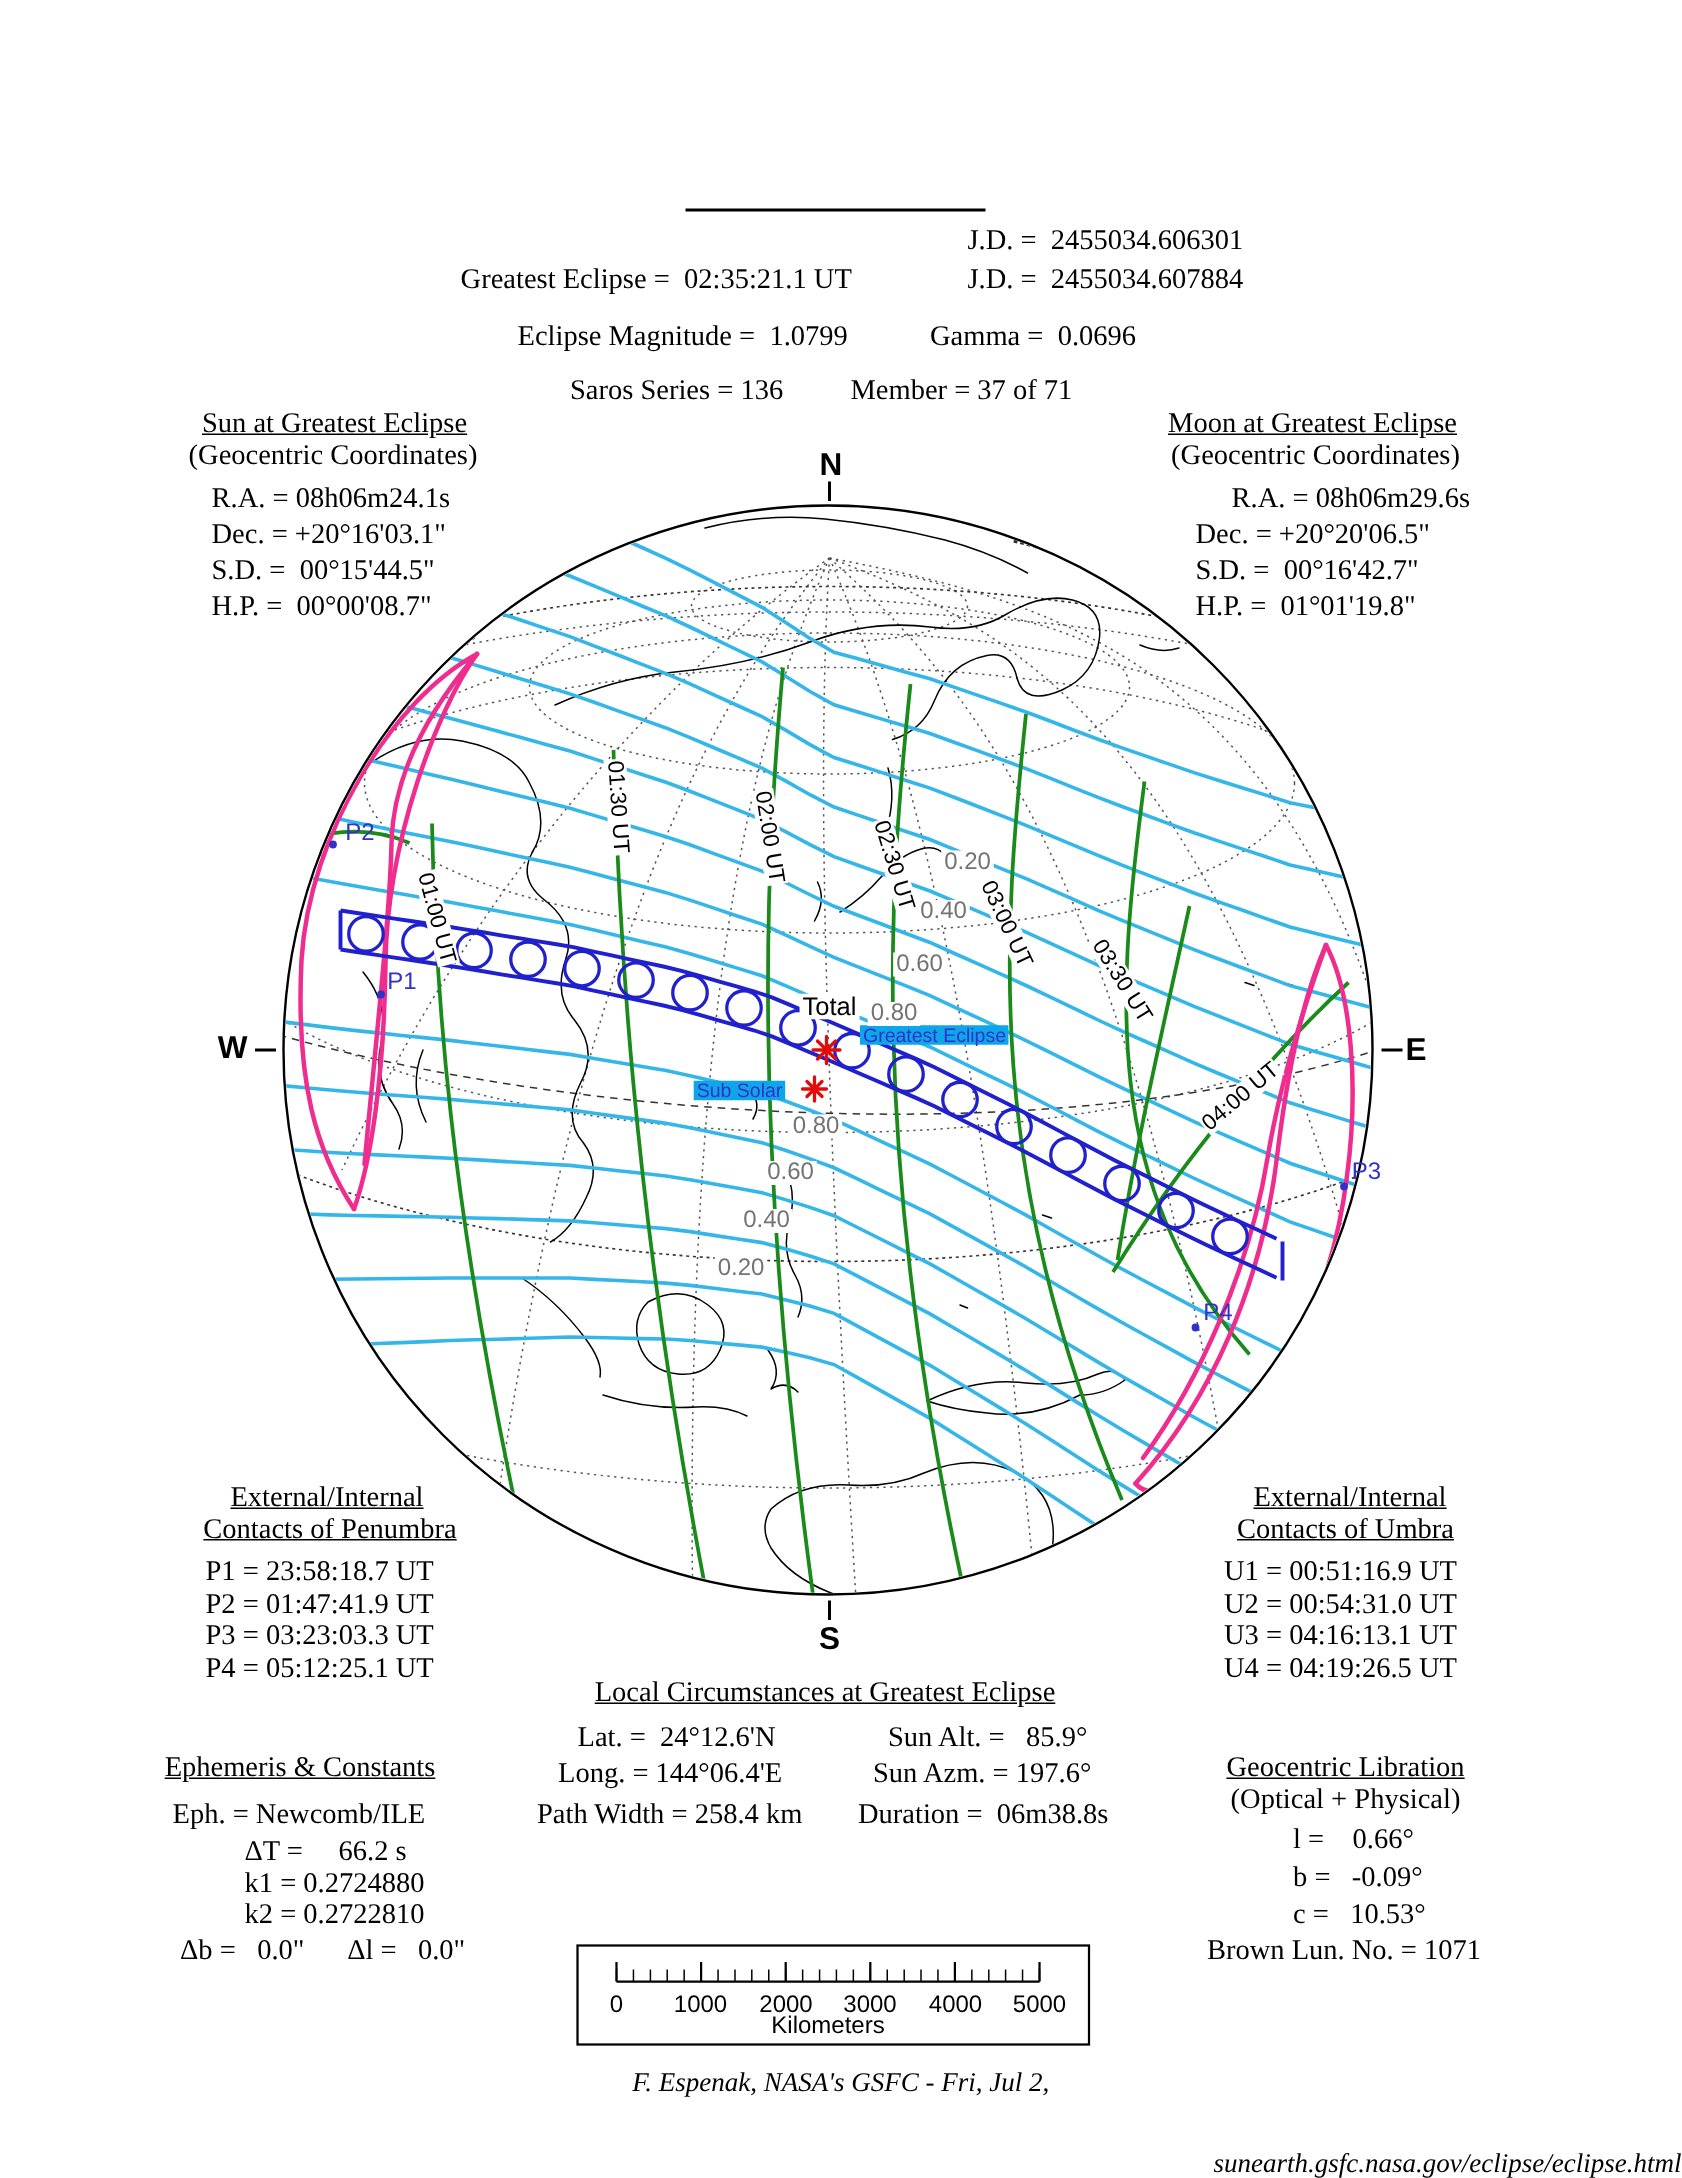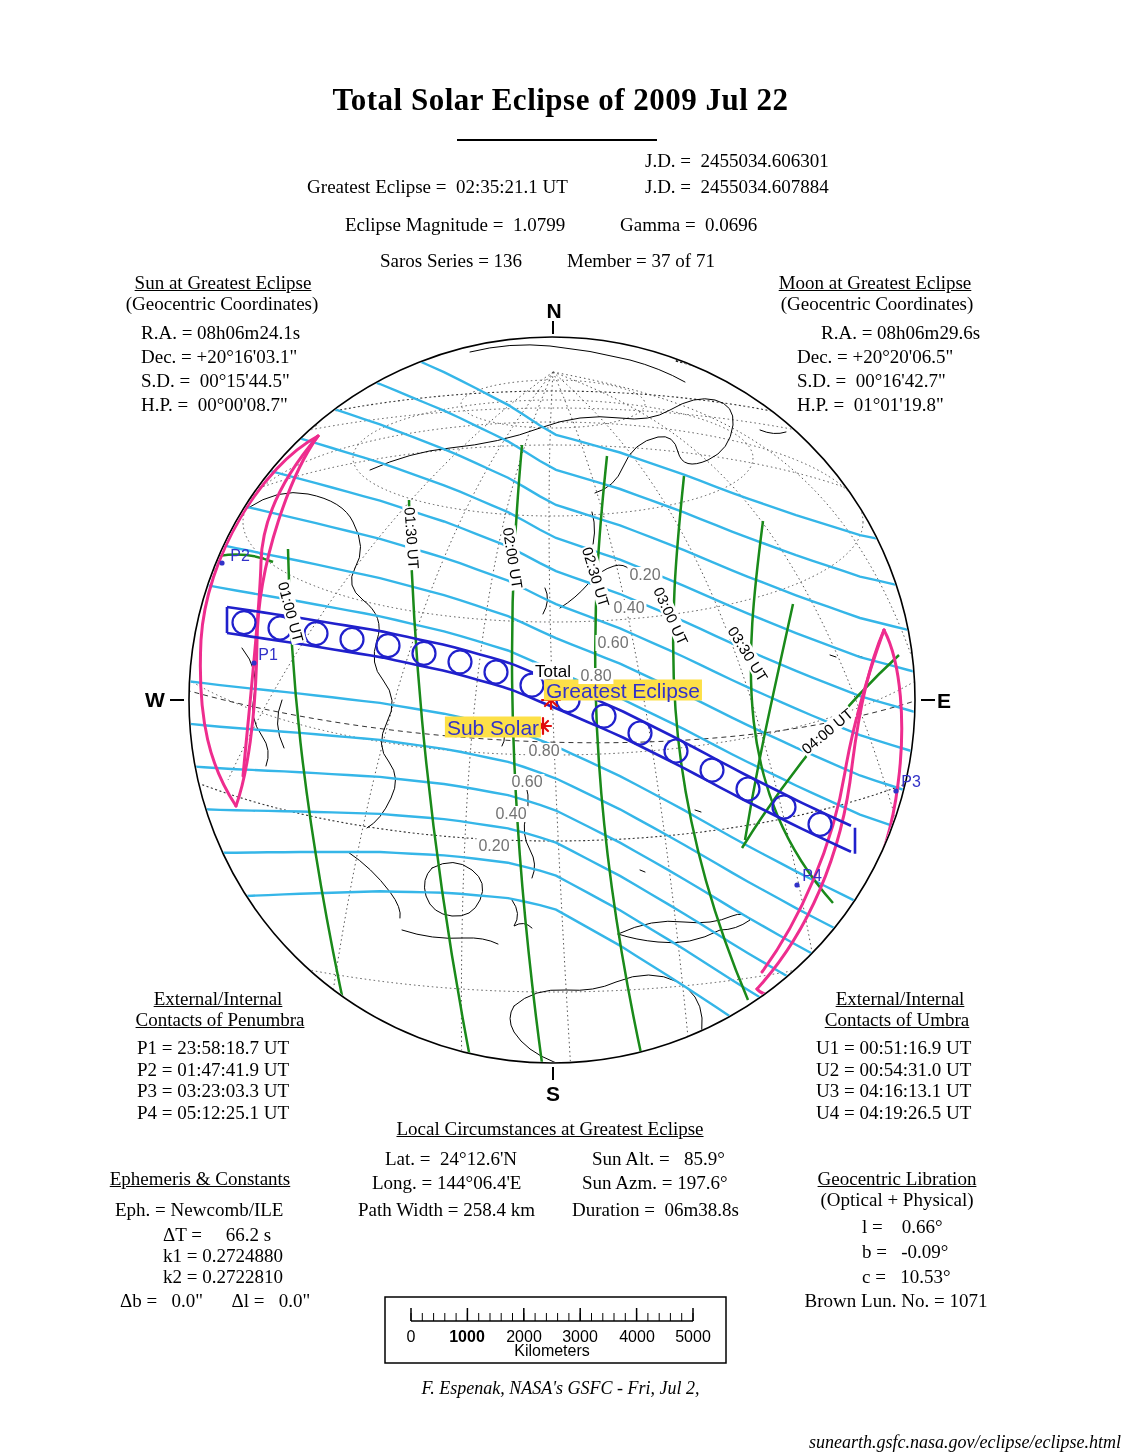--- a/index.html
+++ b/index.html
@@ -9,21 +9,21 @@
   .ser{font-size:19px;white-space:pre;}
   .u{text-decoration:underline;}
   .ctr{transform:translateX(-50%);}
   .cc{transform:translate(-50%,-50%);}
   .ttl{font-size:31px;font-weight:bold;letter-spacing:.5px;}
   .ftr{font-size:18px;font-style:italic;}
   
   .ml{position:absolute;font-family:"Liberation Sans",sans-serif;line-height:1;}
   .compass{font-size:21px;font-weight:bold;}
   .plabel{font-size:16px;color:var(--point_labels);}
-  .bluelab{font-size:21px;color:var(--point_labels);background:#fde047;padding:0 2px;}
+  .bluelab{font-size:13px;color:var(--point_labels);background:#0ea5e9;padding:0 2px;}
   .blklab{font-size:17px;color:#000;background:#fff;padding:0 2px;}
   .ctlab{font-size:16px;color:#737373;background:#fff;padding:0 2px;}
   .utlab{font-size:15px;color:#000;background:#fff;padding:0 1px;white-space:nowrap;}
   .sclnum{font-size:16px;font-family:"Liberation Sans",sans-serif;}
   
   .globe{fill:#fff;stroke:#000;stroke-width:1.6;}
   .grat{fill:none;stroke:#555;stroke-width:1;stroke-dasharray:1.5 3;}
   .grateq{fill:none;stroke:#333;stroke-width:1.1;stroke-dasharray:2 2.5;}
   .ecl{fill:none;stroke:#333;stroke-width:1;stroke-dasharray:5 4;}
   .coast{fill:none;stroke:#000;stroke-width:1;stroke-linejoin:round;stroke-linecap:round;}
@@ -220,21 +220,20 @@
           <line x1="636.6" y1="1313" x2="636.6" y2="1321"></line>
           <line x1="647.9" y1="1313" x2="647.9" y2="1321"></line>
           <line x1="659.2" y1="1313" x2="659.2" y2="1321"></line>
           <line x1="670.4" y1="1313" x2="670.4" y2="1321"></line>
           <line x1="681.7" y1="1313" x2="681.7" y2="1321"></line>
           <line x1="693.0" y1="1313" x2="693.0" y2="1321"></line>
         </g>
     </g>
   </svg>
 
-  <div class="abs ttl" style="left:0;right:0;top:82px;text-align:center;">Total Solar Eclipse of  2009 Jul 22</div>
   <div class="abs" style="left:457px;top:139px;width:200px;border-top:2px solid #000;"></div>
 
   <div class="abs ser" style="left:645px;top:150px;">J.D. =  2455034.606301</div>
   <div class="abs ser" style="left:270px;top:176px;width:335px;text-align:center;">Greatest Eclipse =  02:35:21.1 UT</div>
   <div class="abs ser" style="left:645px;top:176px;">J.D. =  2455034.607884</div>
   <div class="abs ser" style="left:345px;top:214px;">Eclipse Magnitude =  1.0799</div>
   <div class="abs ser" style="left:620px;top:214px;">Gamma =  0.0696</div>
   <div class="abs ser" style="left:380px;top:250px;">Saros Series = 136</div>
   <div class="abs ser" style="left:567px;top:250px;">Member = 37 of 71</div>
 
@@ -282,21 +281,21 @@
   <div class="abs ser" style="left:120px;top:1290px;">Δb =   0.0"      Δl =   0.0"</div>
 
   <div class="abs ser u ctr" style="left:897px;top:1168px;">Geocentric Libration</div>
   <div class="abs ser ctr" style="left:897px;top:1189px;">(Optical + Physical)</div>
   <div class="abs ser" style="left:862px;top:1216px;">l =    0.66°</div>
   <div class="abs ser" style="left:862px;top:1241px;">b =   -0.09°</div>
   <div class="abs ser" style="left:862px;top:1266px;">c =   10.53°</div>
   <div class="abs ser ctr" style="left:896px;top:1290px;">Brown Lun. No. = 1071</div>
 
   <div class="abs sclnum cc" style="left:411px;top:1337px;">0</div>
-  <div class="abs sclnum cc" style="left:467px;top:1337px;font-weight:bold;">1000</div>
+  <div class="abs sclnum cc" style="left:467px;top:1337px;">1000</div>
   <div class="abs sclnum cc" style="left:524px;top:1337px;">2000</div>
   <div class="abs sclnum cc" style="left:580px;top:1337px;">3000</div>
   <div class="abs sclnum cc" style="left:637px;top:1337px;">4000</div>
   <div class="abs sclnum cc" style="left:693px;top:1337px;">5000</div>
   <div class="abs sclnum cc" style="left:552px;top:1351px;">Kilometers</div>
 
   <div class="abs ftr" style="left:0;right:0;top:1378px;text-align:center;">F. Espenak, NASA's GSFC - Fri, Jul 2,</div>
   <div class="abs ftr" style="left:0;right:0;top:1432px;text-align:right;">sunearth.gsfc.nasa.gov/eclipse/eclipse.html</div>
 
   <div class="ml compass cc" style="left:554px;top:310px;">N</div>

